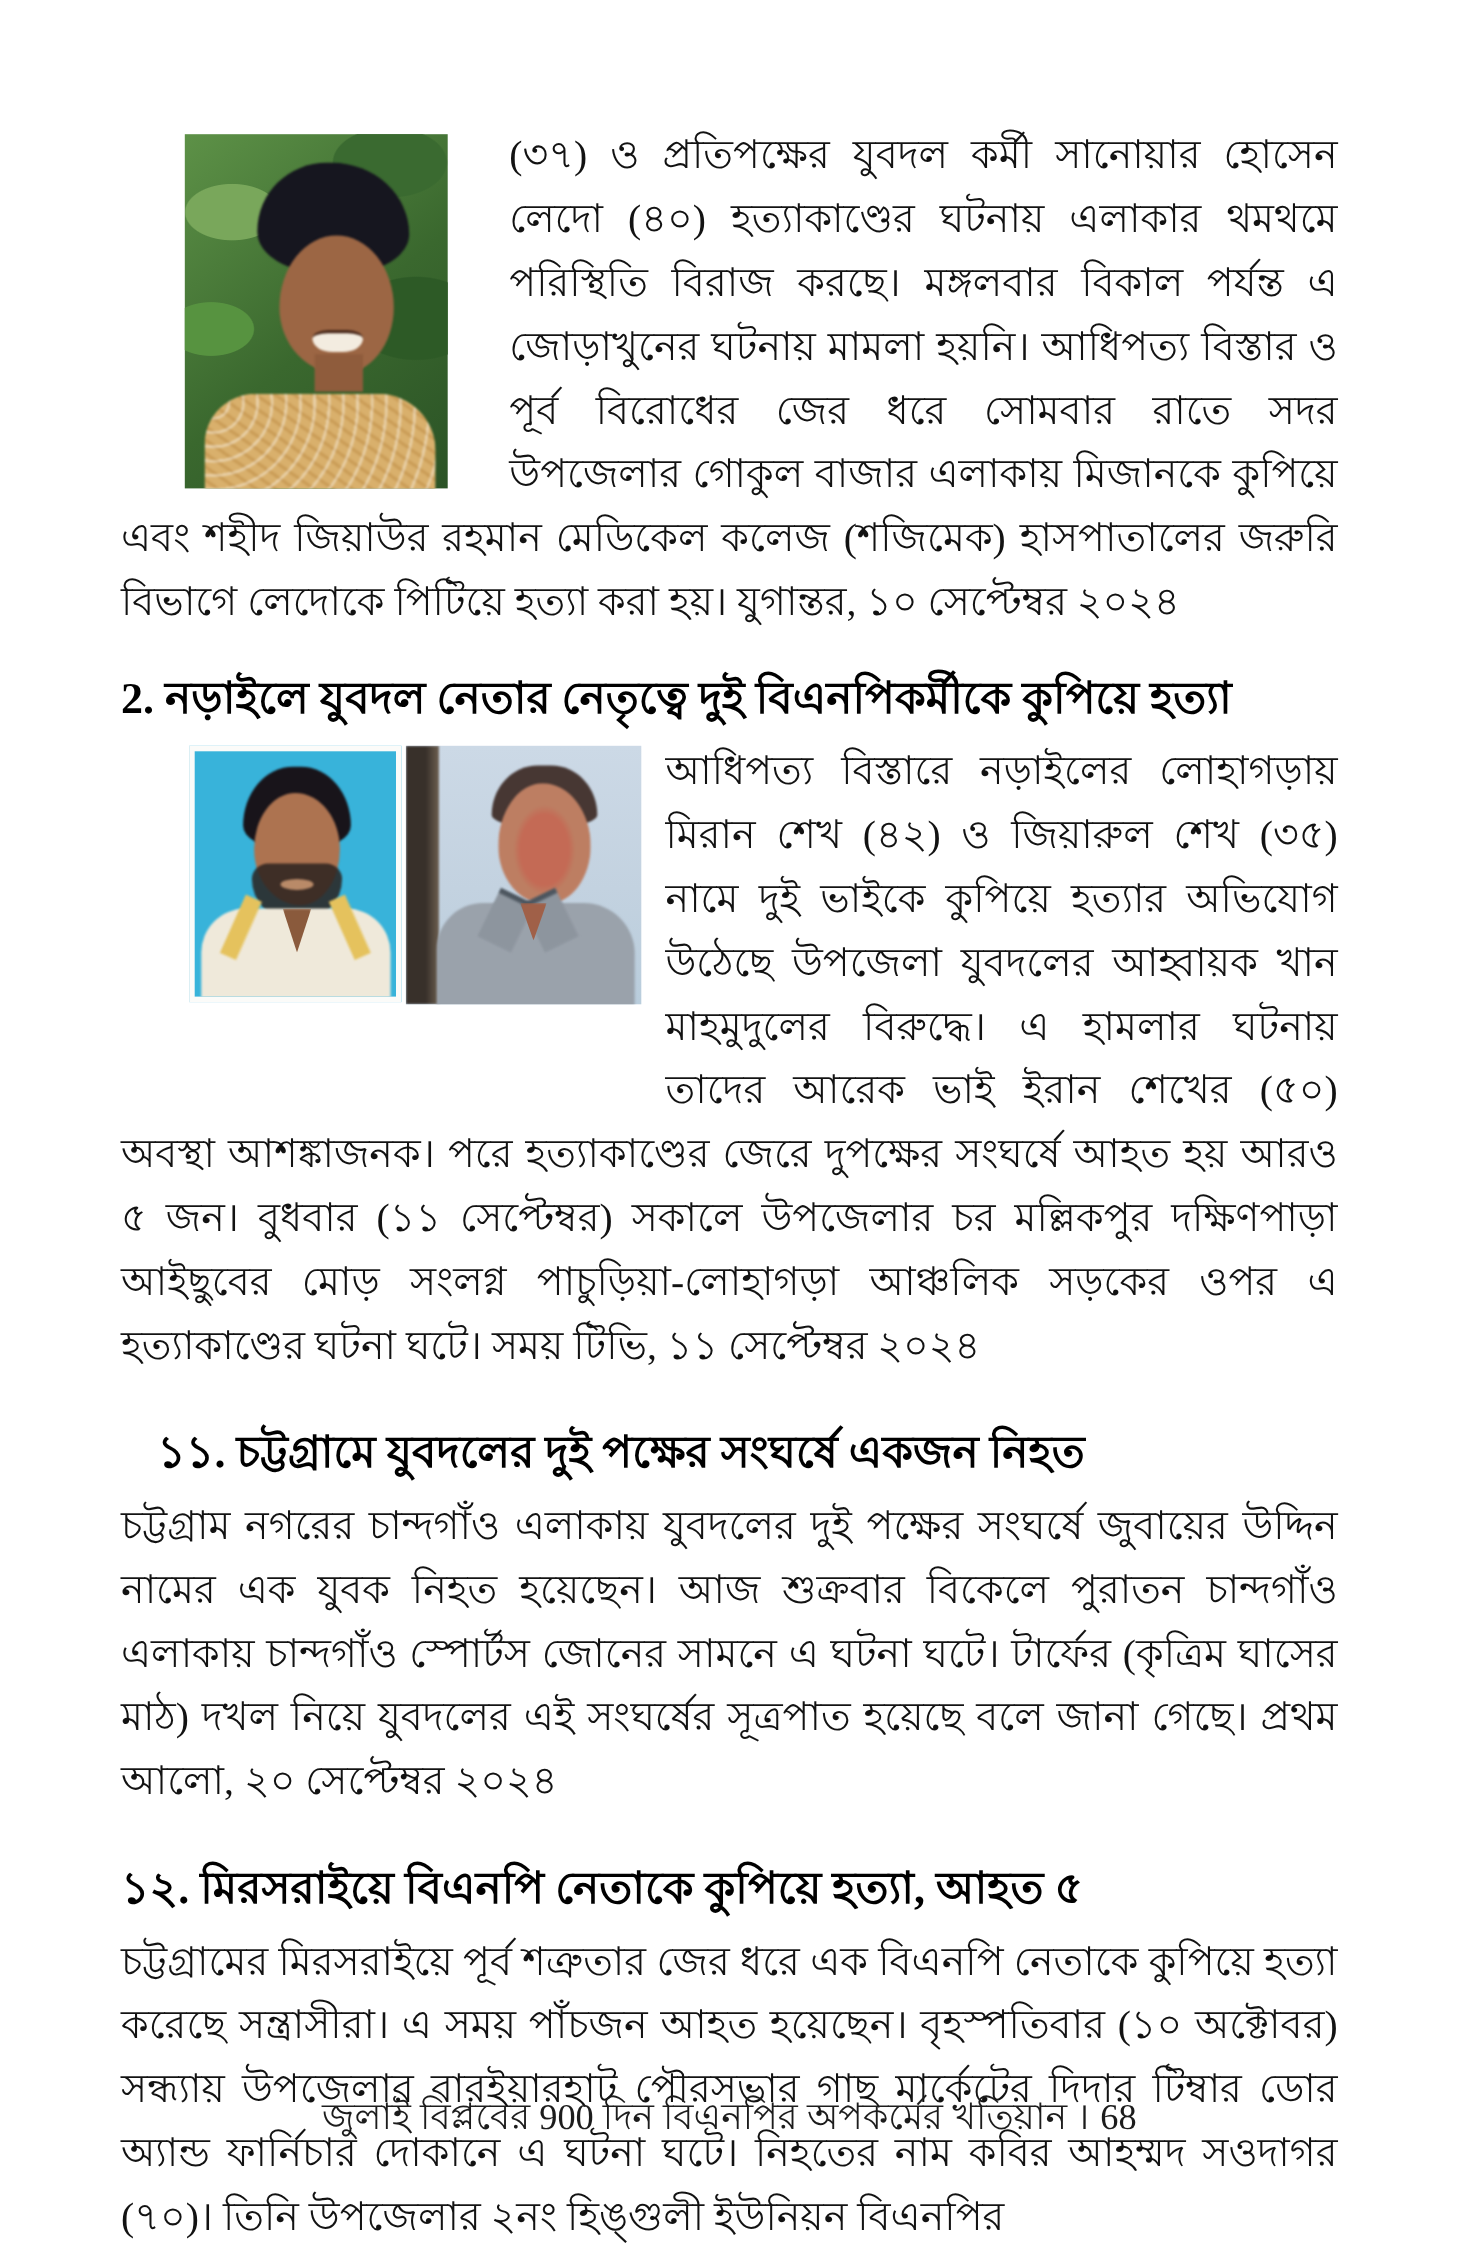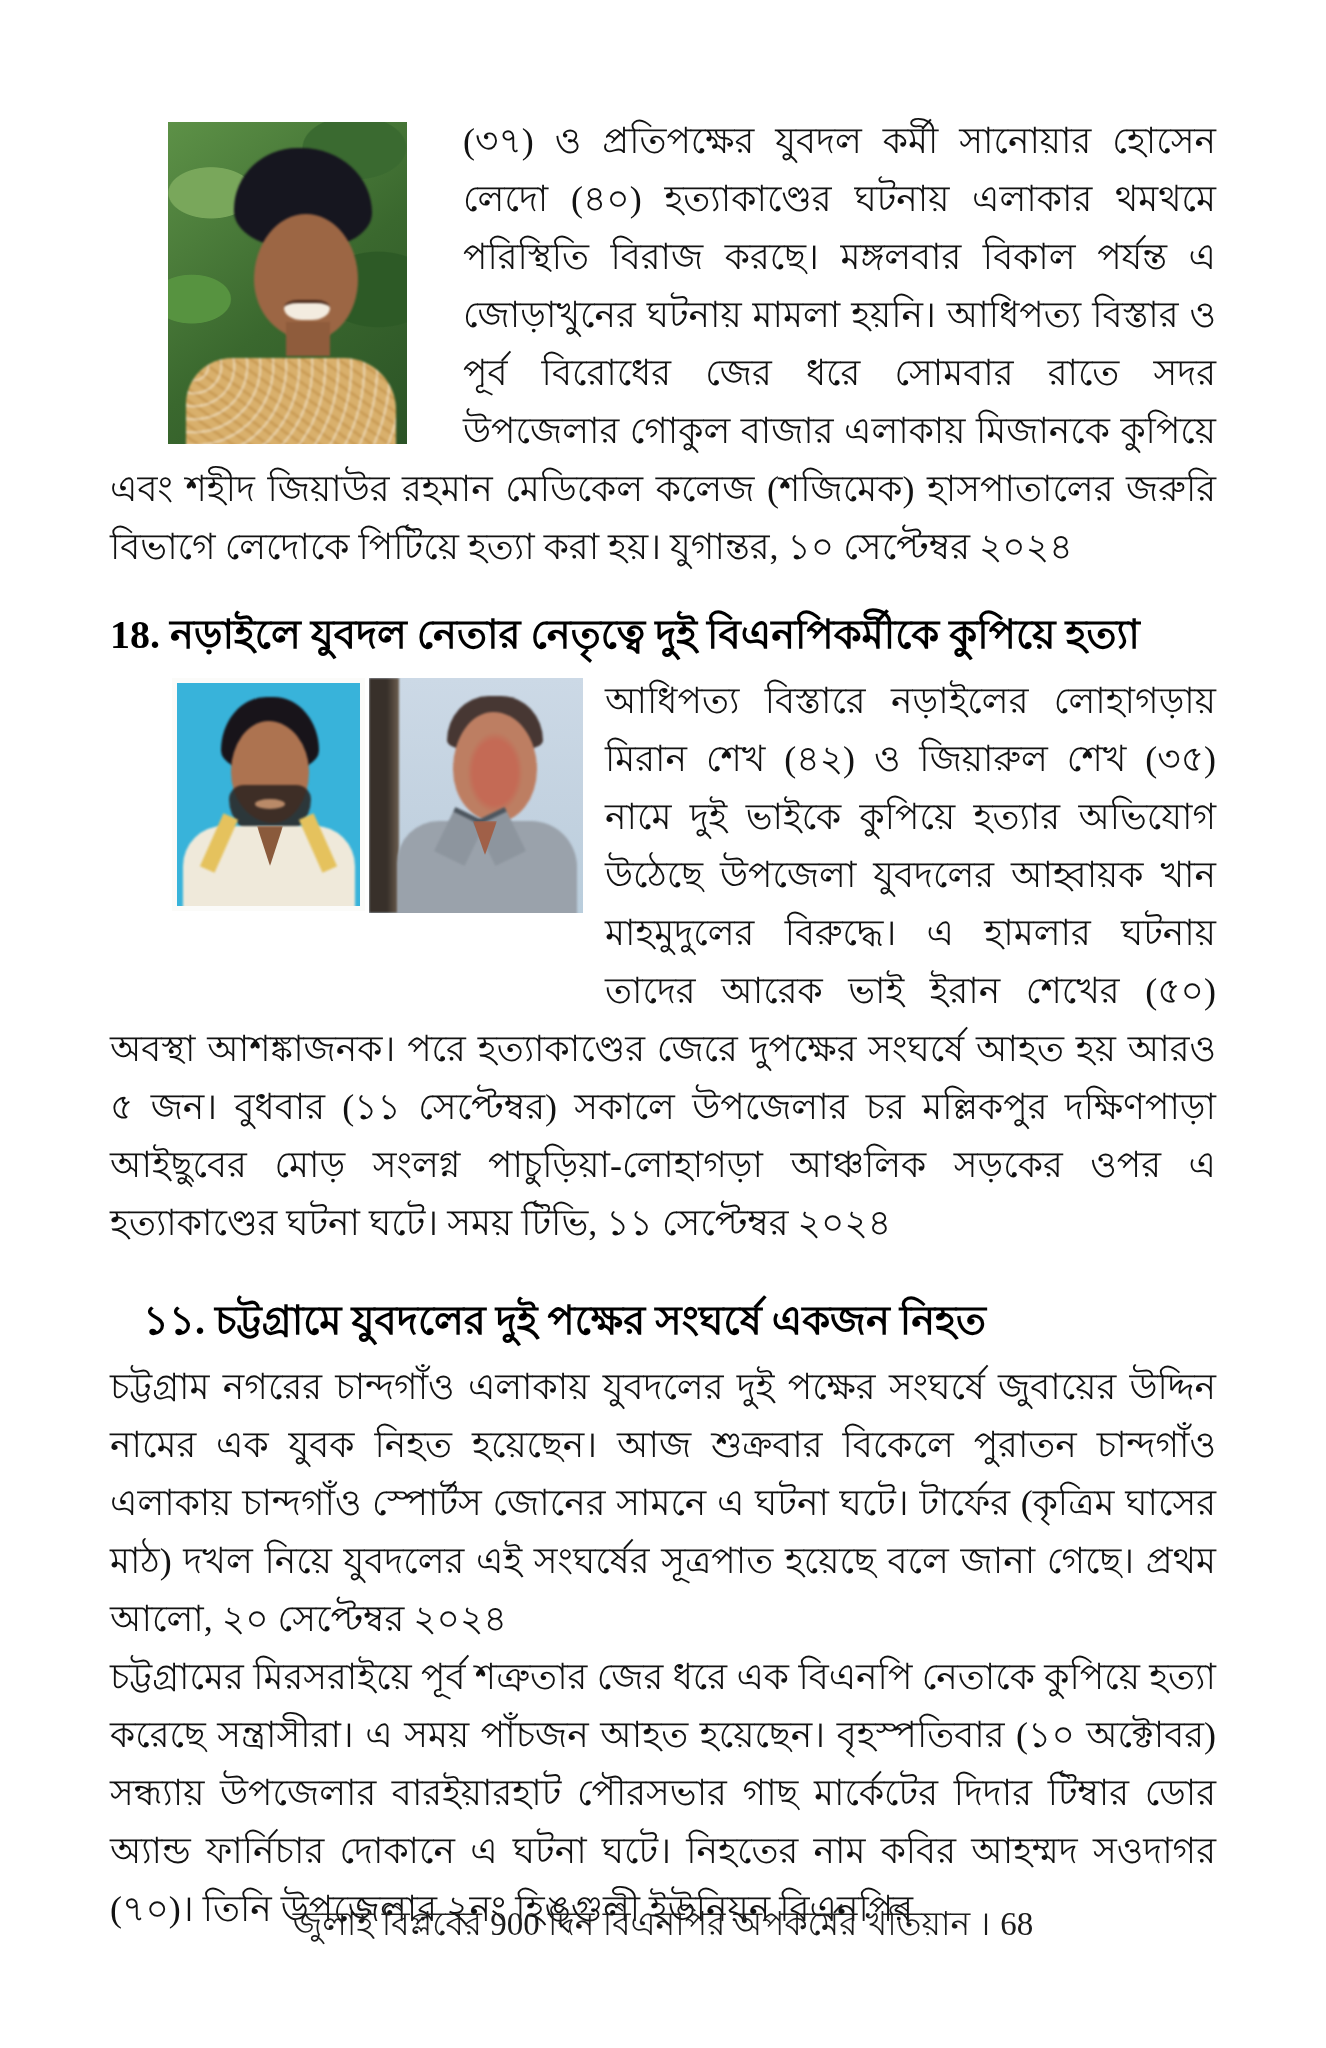--- a/index.html
+++ b/index.html
@@ -133,21 +133,21 @@
       <div class="photo-float-1">
         <div class="art p1-hair"></div>
         <div class="art p1-face"></div>
         <div class="art p1-neck"></div>
         <div class="art p1-smile"></div>
         <div class="art p1-shirt"></div>
       </div>
       <p class="body-text">(৩৭) ও প্রতিপক্ষের যুবদল কর্মী সানোয়ার হোসেন লেদো (৪০) হত্যাকাণ্ডের ঘটনায় এলাকার থমথমে পরিস্থিতি বিরাজ করছে। মঙ্গলবার বিকাল পর্যন্ত এ জোড়াখুনের ঘটনায় মামলা হয়নি। আধিপত্য বিস্তার ও পূর্ব বিরোধের জের ধরে সোমবার রাতে সদর উপজেলার গোকুল বাজার এলাকায় মিজানকে কুপিয়ে এবং শহীদ জিয়াউর রহমান মেডিকেল কলেজ (শজিমেক) হাসপাতালের জরুরি বিভাগে লেদোকে পিটিয়ে হত্যা করা হয়। যুগান্তর, ১০ সেপ্টেম্বর ২০২৪</p>
     </div>
 
-    <h2 class="sec-heading">18. নড়াইলে যুবদল নেতার নেতৃত্বে দুই বিএনপিকর্মীকে কুপিয়ে হত্যা</h2>
+    <h2 class="sec-heading">2. নড়াইলে যুবদল নেতার নেতৃত্বে দুই বিএনপিকর্মীকে কুপিয়ে হত্যা</h2>
     <div class="clearfix">
       <div class="photo-pair">
         <div class="photo-float-2">
           <div class="art p2-hair"></div>
           <div class="art p2-face"></div>
           <div class="art p2-beard"></div>
           <div class="art p2-mouth"></div>
           <div class="art p2-shirt"></div>
           <div class="art p2-col-l"></div>
           <div class="art p2-col-r"></div>
@@ -162,20 +162,21 @@
           <div class="art p3-col-r"></div>
           <div class="art p3-vneck"></div>
         </div>
       </div>
       <p class="body-text">আধিপত্য বিস্তারে নড়াইলের লোহাগড়ায় মিরান শেখ (৪২) ও জিয়ারুল শেখ (৩৫) নামে দুই ভাইকে কুপিয়ে হত্যার অভিযোগ উঠেছে উপজেলা যুবদলের আহ্বায়ক খান মাহমুদুলের বিরুদ্ধে। এ হামলার ঘটনায় তাদের আরেক ভাই ইরান শেখের (৫০) অবস্থা আশঙ্কাজনক। পরে হত্যাকাণ্ডের জেরে দুপক্ষের সংঘর্ষে আহত হয় আরও ৫ জন। বুধবার (১১ সেপ্টেম্বর) সকালে উপজেলার চর মল্লিকপুর দক্ষিণপাড়া আইছুবের মোড় সংলগ্ন পাচুড়িয়া-লোহাগড়া আঞ্চলিক সড়কের ওপর এ হত্যাকাণ্ডের ঘটনা ঘটে। সময় টিভি, ১১ সেপ্টেম্বর ২০২৪</p>
     </div>
 
     <h2 class="sec-heading" style="margin-top:44px;margin-left:33px;">১১. চট্টগ্রামে যুবদলের দুই পক্ষের সংঘর্ষে একজন নিহত</h2>
     <p class="body-text">চট্টগ্রাম নগরের চান্দগাঁও এলাকায় যুবদলের দুই পক্ষের সংঘর্ষে জুবায়ের উদ্দিন নামের এক যুবক নিহত হয়েছেন। আজ শুক্রবার বিকেলে পুরাতন চান্দগাঁও এলাকায় চান্দগাঁও স্পোর্টস জোনের সামনে এ ঘটনা ঘটে। টার্ফের (কৃত্রিম ঘাসের মাঠ) দখল নিয়ে যুবদলের এই সংঘর্ষের সূত্রপাত হয়েছে বলে জানা গেছে। প্রথম আলো, ২০ সেপ্টেম্বর ২০২৪</p>
 
+    <h2 class="sec-heading" style="margin-top:44px;">১২. মিরসরাইয়ে বিএনপি নেতাকে কুপিয়ে হত্যা, আহত ৫</h2>
     <p class="body-text">চট্টগ্রামের মিরসরাইয়ে পূর্ব শত্রুতার জের ধরে এক বিএনপি নেতাকে কুপিয়ে হত্যা করেছে সন্ত্রাসীরা। এ সময় পাঁচজন আহত হয়েছেন। বৃহস্পতিবার (১০ অক্টোবর) সন্ধ্যায় উপজেলার বারইয়ারহাট পৌরসভার গাছ মার্কেটের দিদার টিম্বার ডোর অ্যান্ড ফার্নিচার দোকানে এ ঘটনা ঘটে। নিহতের নাম কবির আহম্মদ সওদাগর (৭০)। তিনি উপজেলার ২নং হিঙ্গুলী ইউনিয়ন বিএনপির</p>
 
   </div>
 
   <div class="footer">
     <span>জুলাই বিপ্লবের 900 দিন বিএনপির অপকর্মের খতিয়ান ।</span><span class="pg-num">68</span>
   </div>
 </div>
 
 </body></html>

